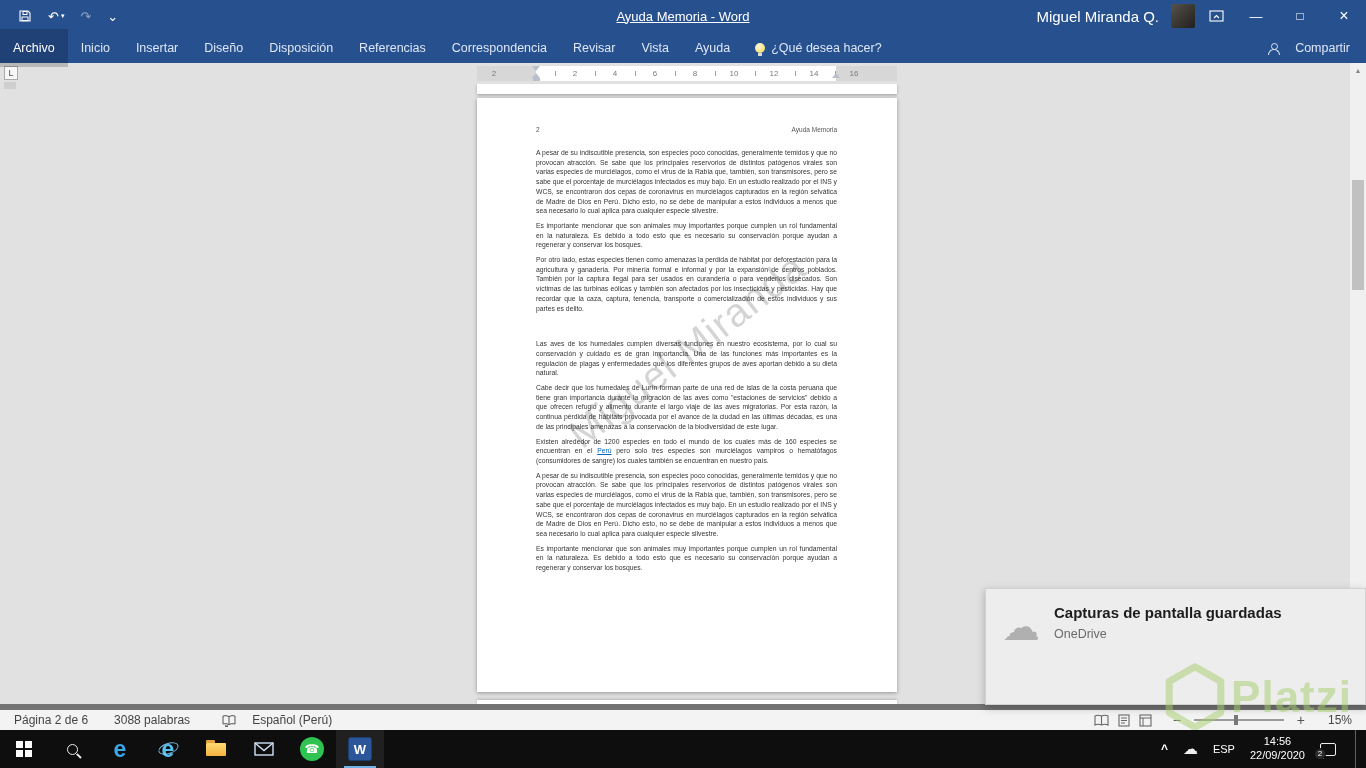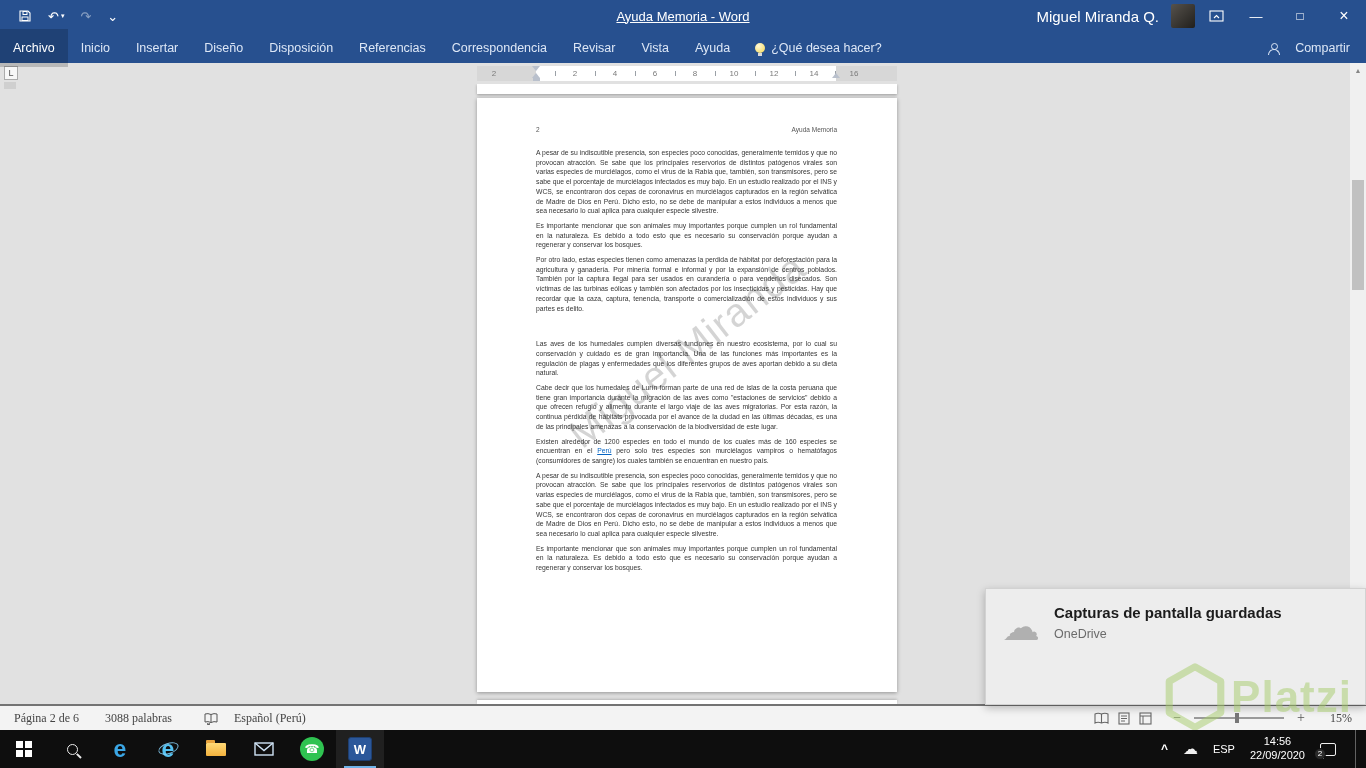--- a/index.html
+++ b/index.html
@@ -63,21 +63,21 @@
   .watermark { position:absolute; left:0; top:230px; width:420px; text-align:center; font-size:40px; letter-spacing:1px; color:#7d7d7d; opacity:.32; transform:rotate(-38deg); white-space:nowrap; z-index:1; pointer-events:none; }
 
   
   .vscroll { position:absolute; left:1350px; top:63px; width:16px; height:641px; background:#f0f0f0; z-index:6; }
   .vscroll .arrow { position:absolute; left:0; width:16px; height:15px; display:flex; align-items:center; justify-content:center; font-size:7px; color:#868686; }
   .vscroll .up { top:0; }
   .vscroll .down { bottom:0; }
   .vscroll .thumb { position:absolute; left:2px; top:117px; width:12px; height:110px; background:#c1c1c1; }
 
   
-  .statusbar { position:absolute; top:704px; left:0; width:1366px; height:26px; background:#f3f3f3; border-top:2px solid #737373; display:flex; align-items:center; font-size:12px; color:#444; z-index:8;font-family:Liberation Serif, serif; }
+  .statusbar { position:absolute; top:704px; left:0; width:1366px; height:26px; background:#f3f3f3; border-top:6px solid #737373; display:flex; align-items:center; font-size:12px; color:#444; z-index:8; }
   .sb-item { margin-left:26px; white-space:nowrap; }
   .sb-item.first { margin-left:14px; }
   .proof { margin-left:32px; display:flex; align-items:center; }
   .sb-right { position:absolute; right:14px; display:flex; align-items:center; gap:13px; }
   .viewicons { display:flex; align-items:center; gap:9px; margin-right:8px; }
   .zoomsign { font-size:14px; color:#555; }
   .zoomtrack { width:90px; height:2px; background:#9a9a9a; position:relative; }
   .zoomthumb { position:absolute; left:45%; top:-4px; width:4px; height:10px; background:#777; }
   .zoomval { width:34px; text-align:right; }
 

